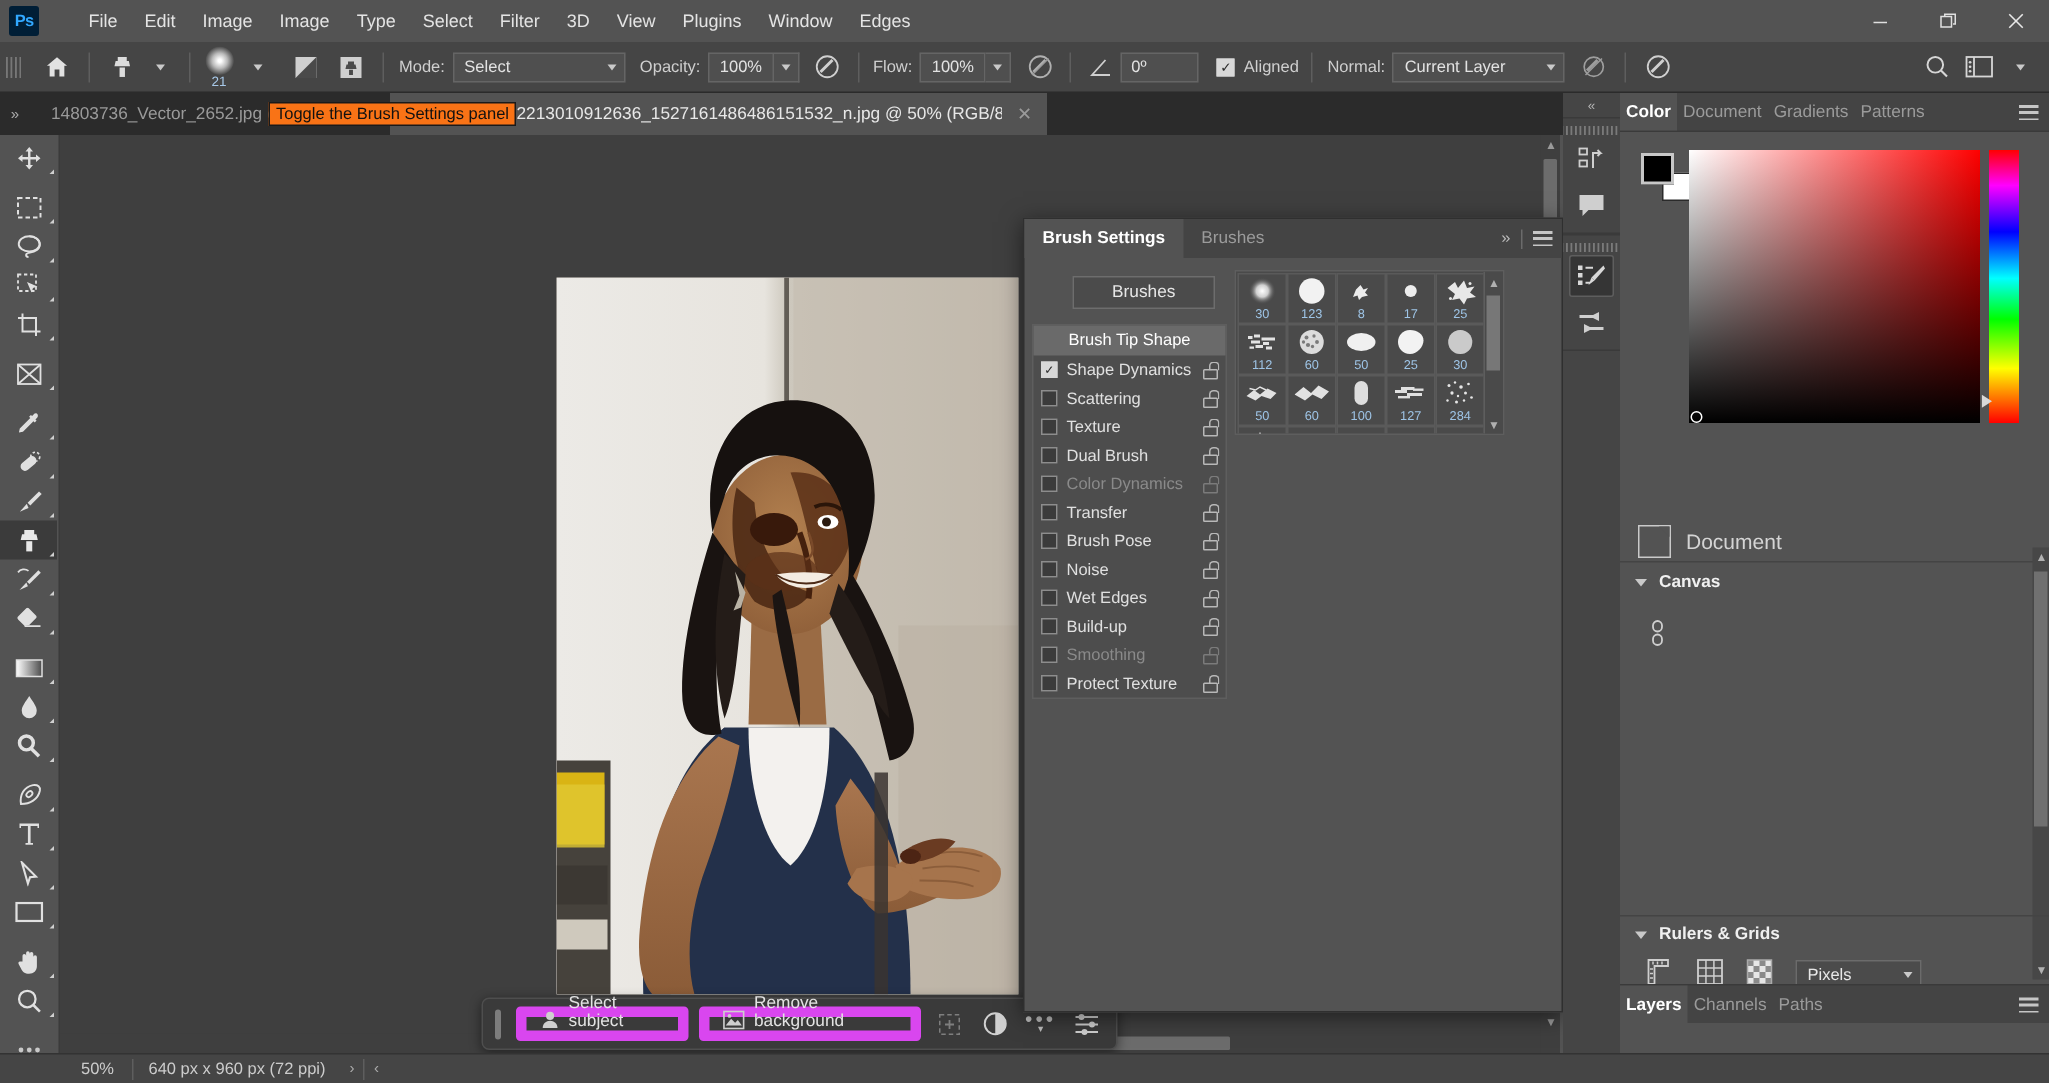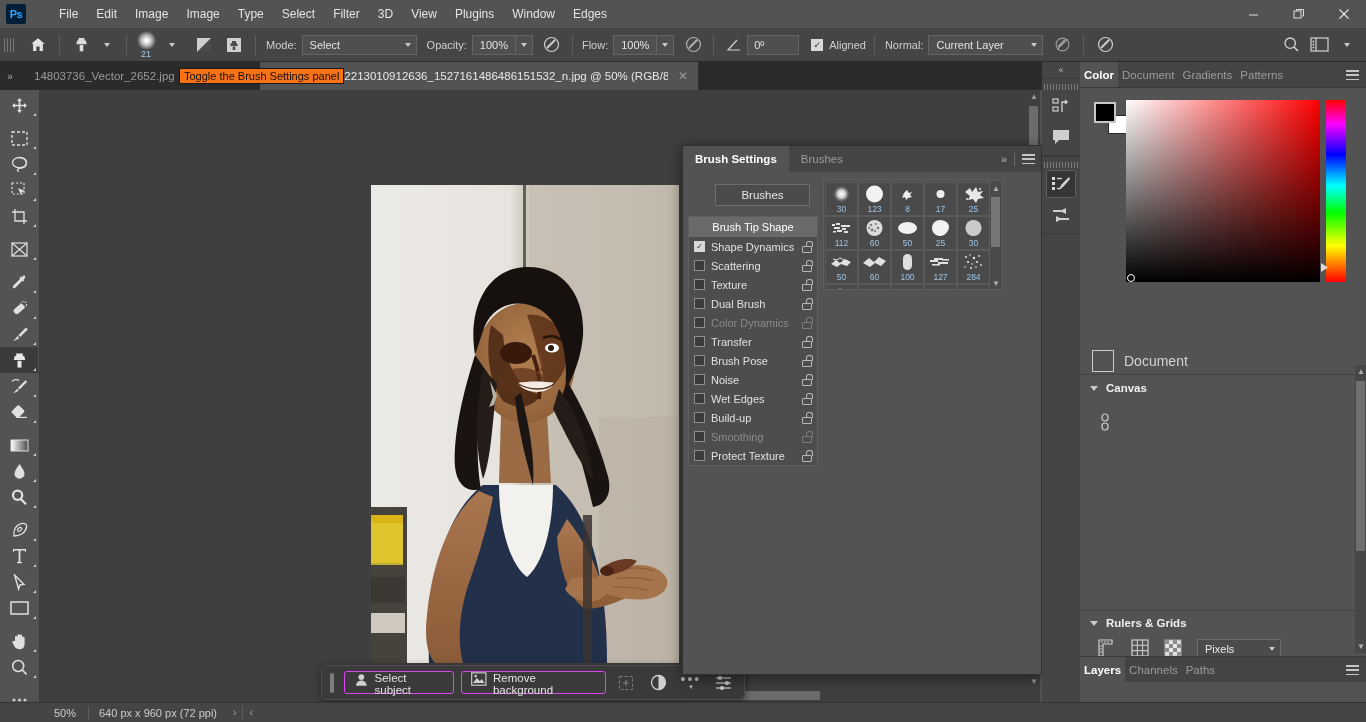--- a/index.html
+++ b/index.html
@@ -116,21 +116,21 @@
 
   
   .taskbar{
     position:absolute; left:321px; top:665px; width:424px; height:35px;
     background:#3a3a3a; border:1px solid #4e4e4e; border-radius:5px;
     display:flex; align-items:center; padding:0 8px; gap:7px;
     box-shadow:0 2px 8px rgba(0,0,0,.45);
   }
   .tb-grip{ width:4px;height:20px;background:#7d7d7d;border-radius:2px;margin-right:3px; }
   .tb-btn{
-    height:23px;border:1px solid #d946ef;border-radius:3px;display:flex;align-items:flex-start;
+    height:23px;border:7px solid #d946ef;border-radius:3px;display:flex;align-items:flex-end;
     gap:6px;padding:0 9px;color:#e3e3e3;font-size:11.5px;
   }
   .tb-ico{ width:26px;height:23px;display:flex;align-items:center;justify-content:center;color:#bdbdbd; }
   .tb-ico.dim{ color:#7e7e7e; }
 
   
   .statusbar{
     position:absolute; left:0; bottom:0; width:1366px; height:20px; background:#454545;
     display:flex; align-items:center; border-top:1px solid #333;
   }

